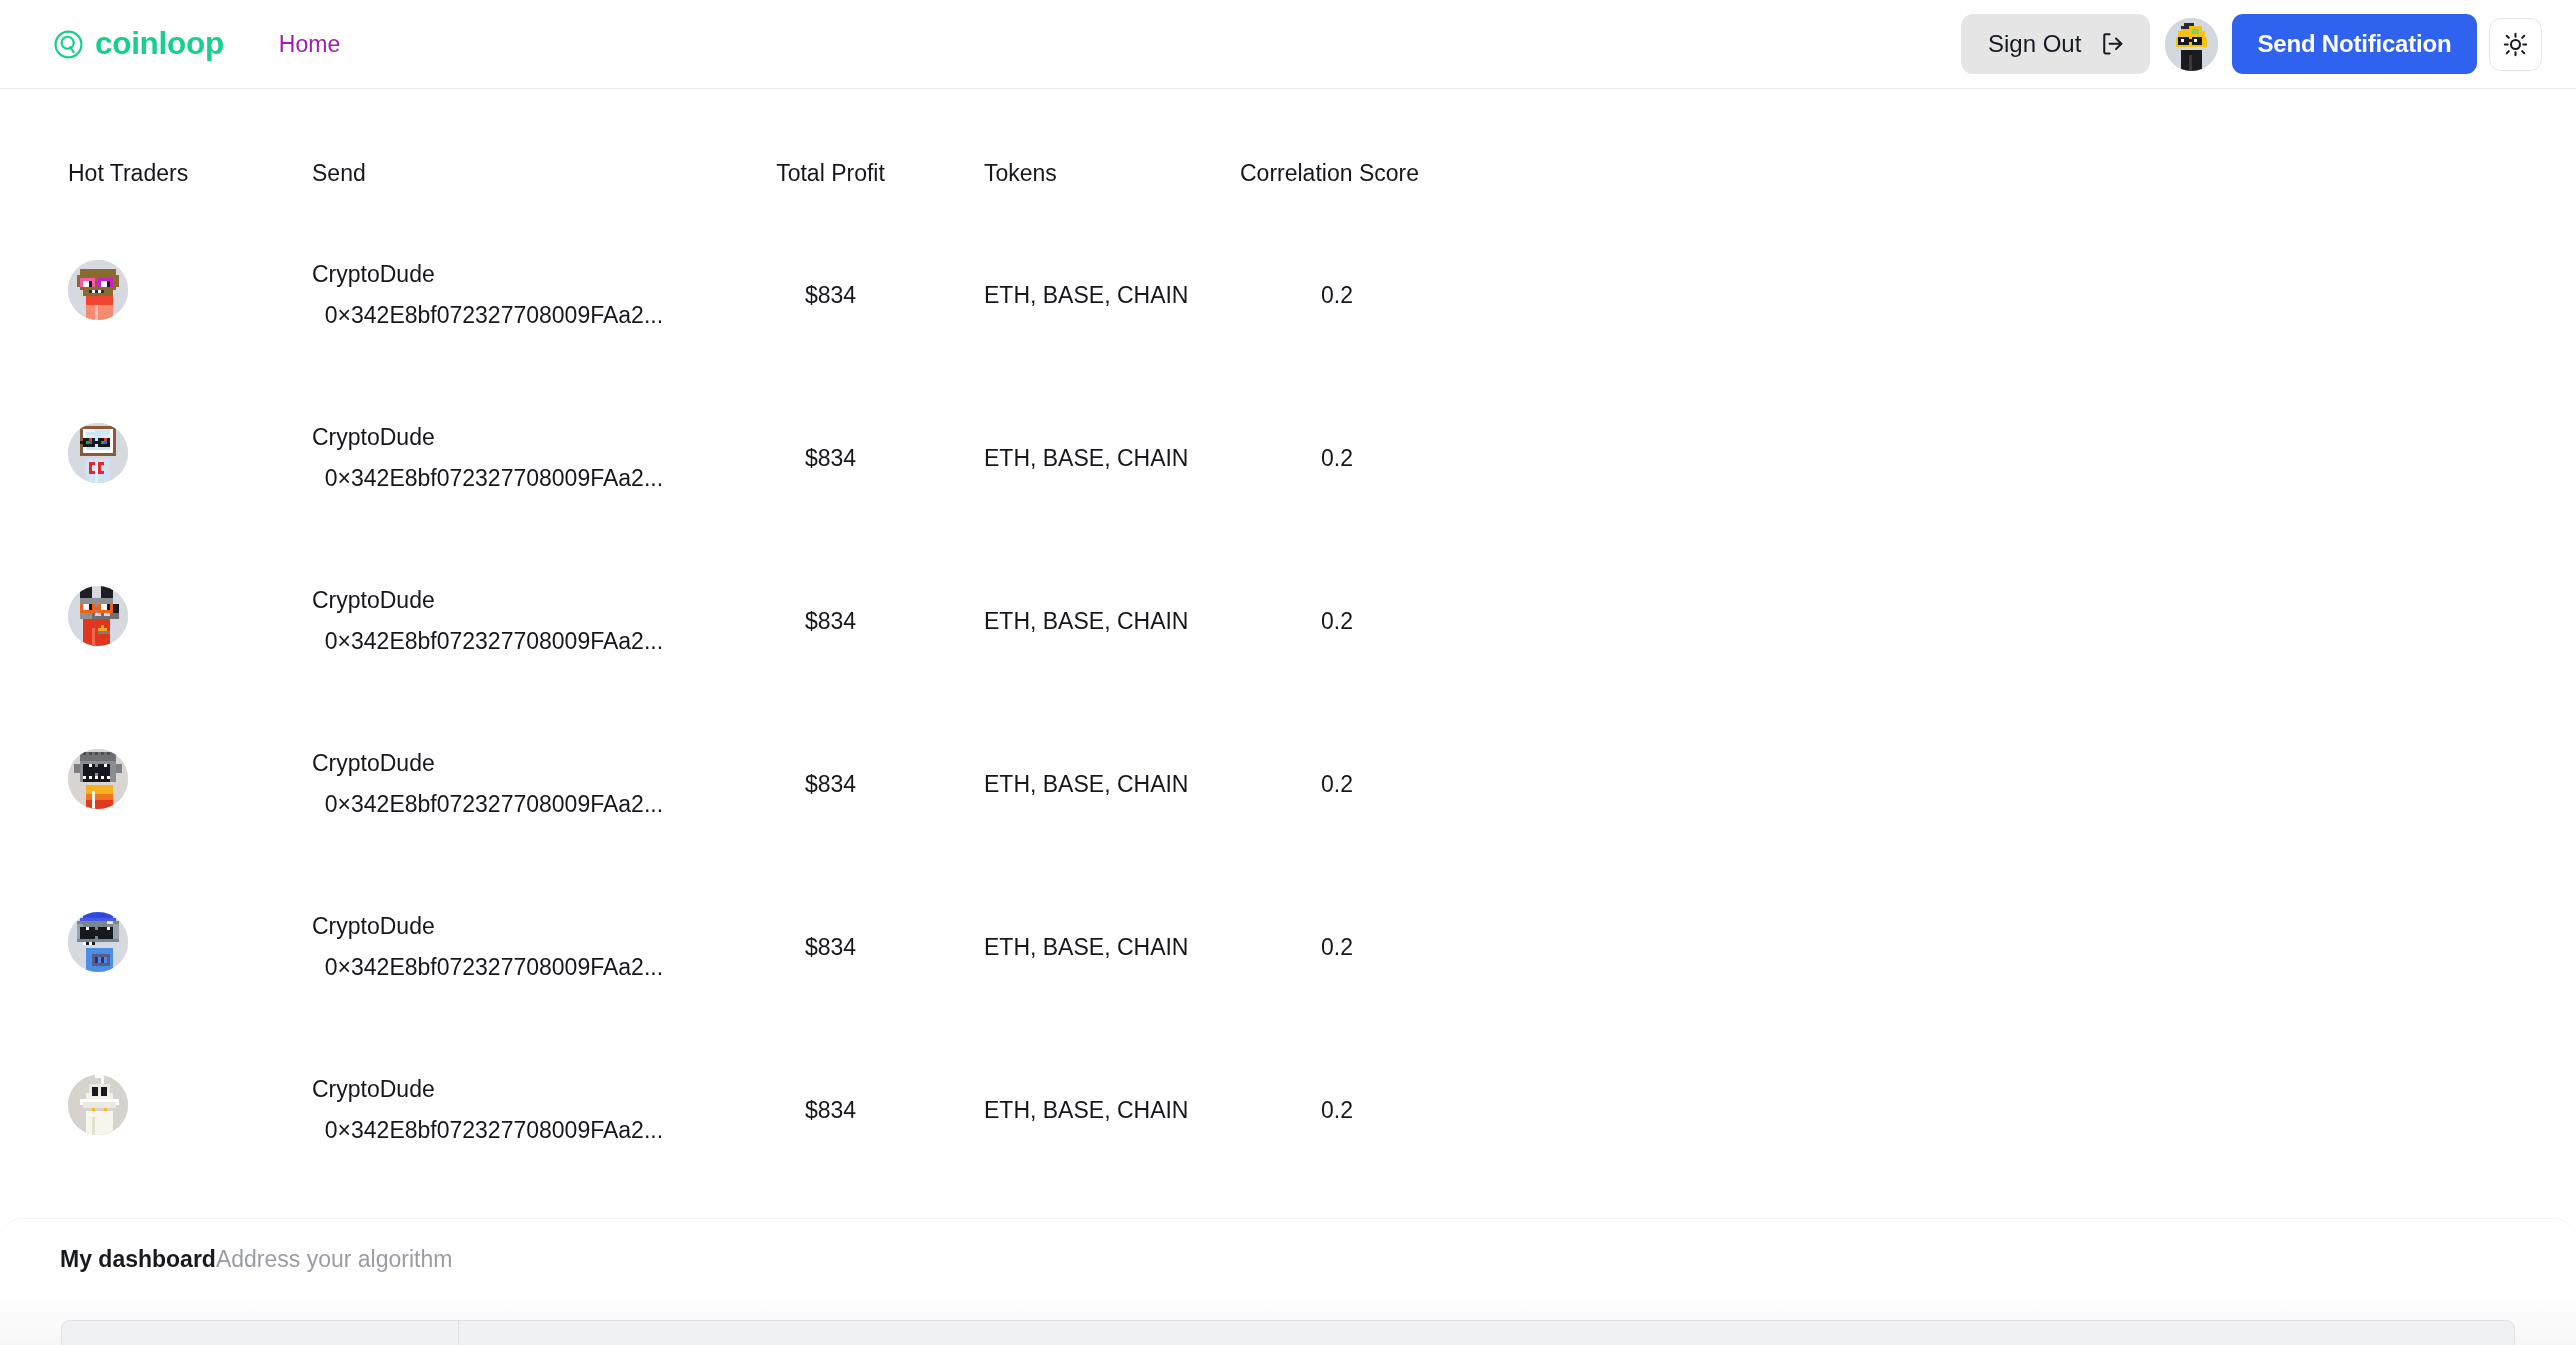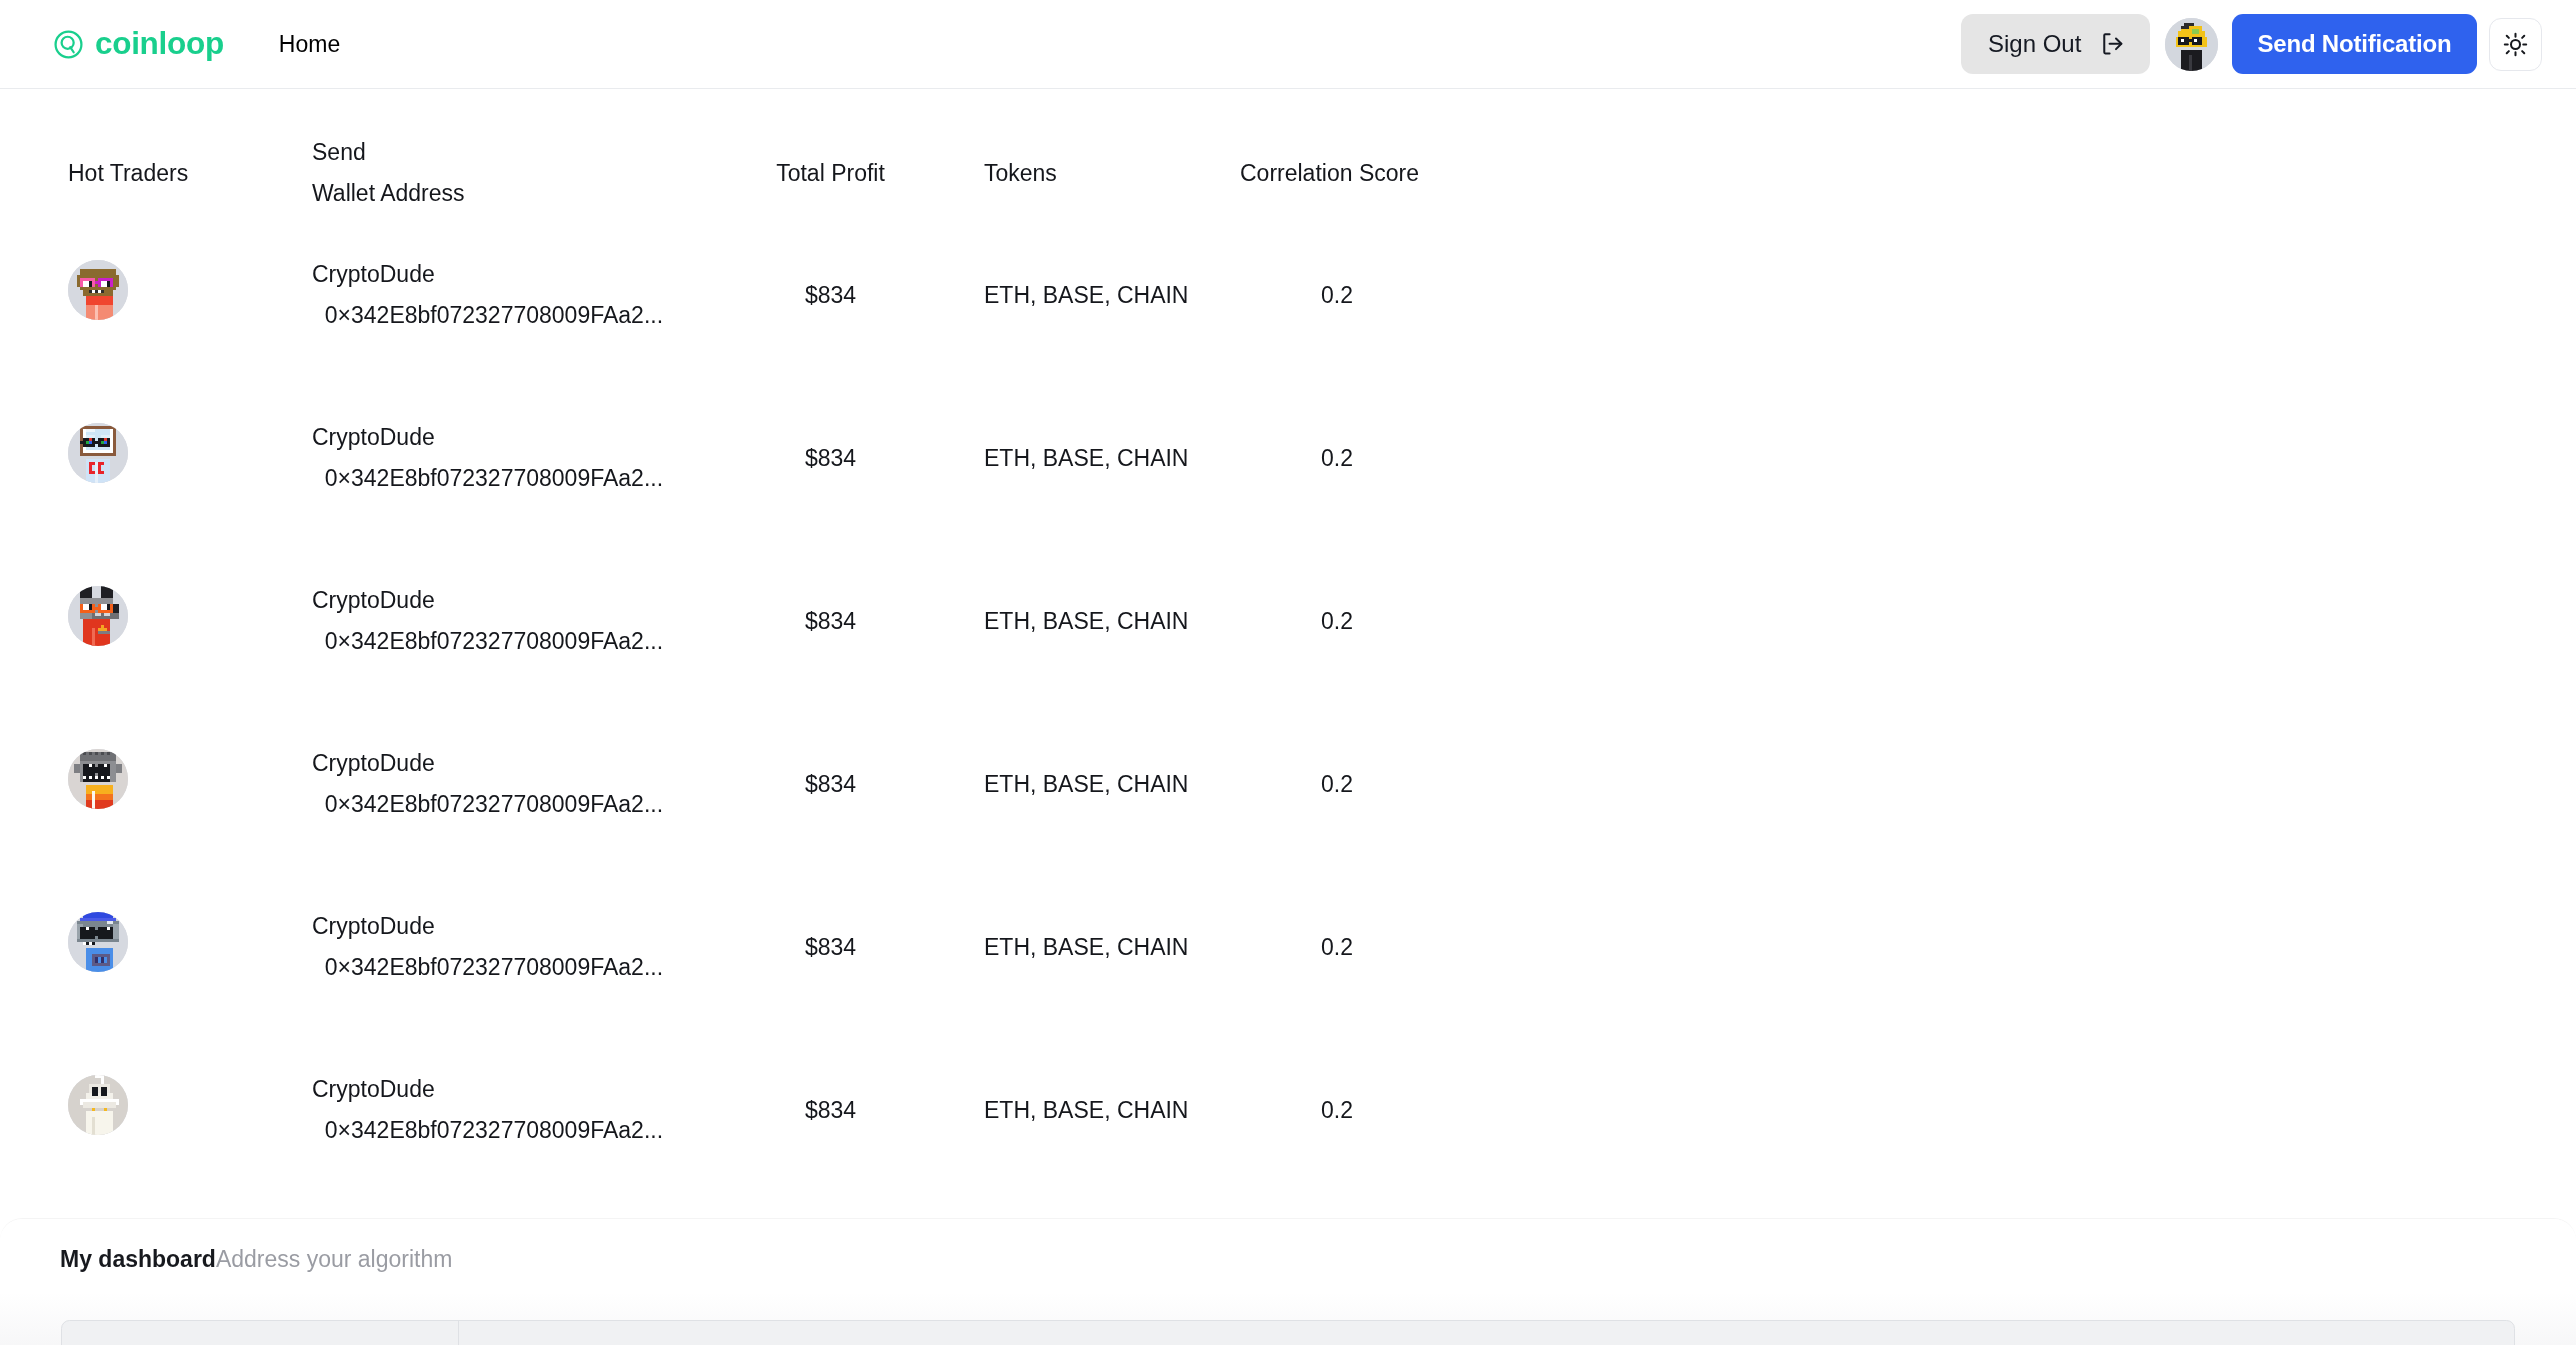--- a/index.html
+++ b/index.html
@@ -35,21 +35,21 @@
     letter-spacing: -0.3px;
     line-height: 1;
   }
   .nav {
     margin-left: 55px;
     display: flex;
     align-items: center;
   }
   .nav-link {
     font-size: 23px;
-    color: #000000;
+    color: #a21caf;
     font-weight: 400;
     text-decoration: none;
     line-height: 1;
   }
   .header-right {
     margin-left: auto;
     display: flex;
     align-items: center;
     gap: 0px;
   }
@@ -280,21 +280,20 @@
 
 <div class="content">
   <div class="table">
 
     <div class="trow th-row">
       <div class="col-trader">
         <span class="th">Hot Traders</span>
       </div>
       <div class="col-name">
         <span class="th">Send</span>
-        <span class="th th-sub">Wallet Address</span>
       </div>
       <div class="col-profit">
         <span class="th">Total Profit</span>
       </div>
       <div class="col-tokens">
         <span class="th">Tokens</span>
       </div>
       <div class="col-score">
         <span class="th">Correlation Score</span>
       </div>

